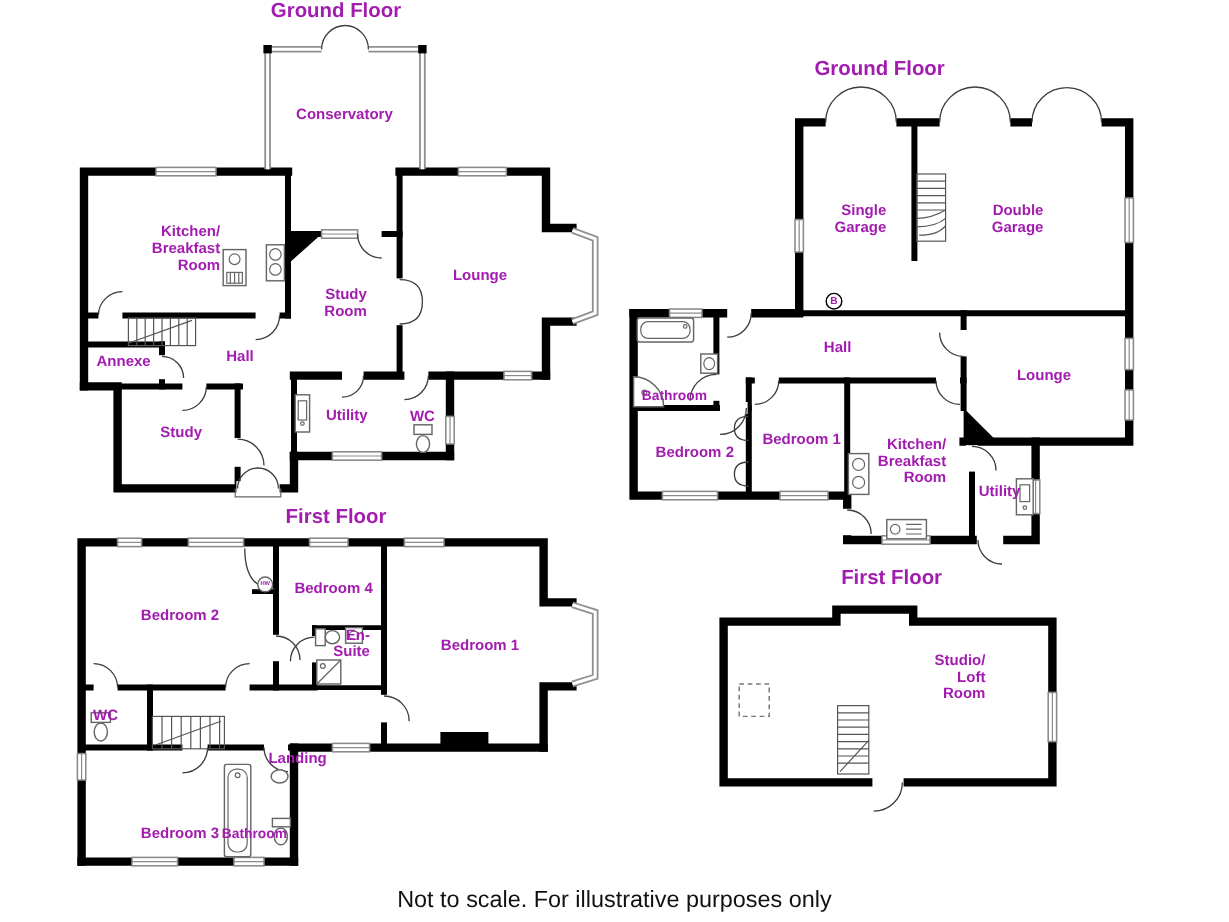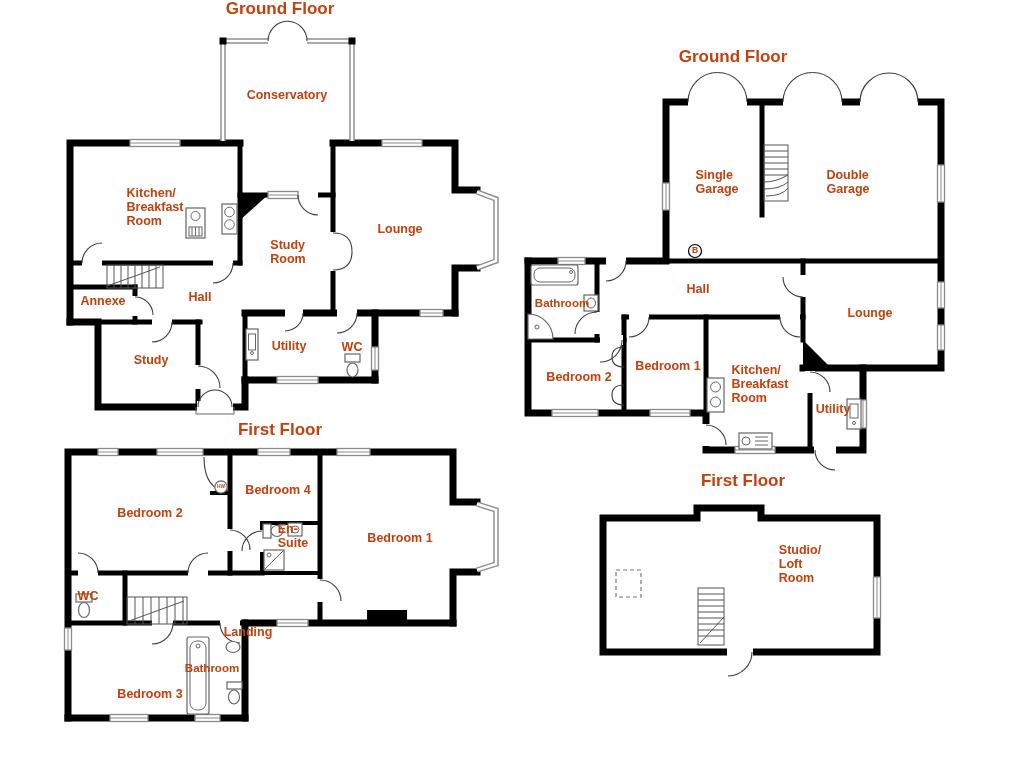--- a/index.html
+++ b/index.html
@@ -1,24 +1,24 @@
 <!DOCTYPE html>
 <html><head>
 <meta charset="utf-8">
 <style>
   html,body{margin:0;padding:0;background:#fff;}
   .stage{position:relative;width:1024px;height:768px;background:#fff;overflow:hidden;
          font-family:"Liberation Sans",sans-serif;}
   .stage svg{position:absolute;left:0;top:0;}
   .lbl{position:absolute;transform:translate(-50%,-50%);font-family:"Liberation Sans",sans-serif;
-       font-weight:bold;font-size:12.5px;color:#c2410c;text-align:left;line-height:1.12;
+       font-weight:bold;font-size:12.5px;color:#a21caf;text-align:right;line-height:1.12;
        white-space:pre-line;}
   .t-main{font-size:17px;}
   .t-annexe{font-size:19px;}
-  .small{font-size:11.5px;}
+  .small{font-size:11.5px;margin-top:28px;}
   .tiny{font-size:4.8px;}
   .bmark{font-size:8.5px;}
   .footer{position:absolute;left:0;top:739px;width:1024px;text-align:center;
           font-family:"Liberation Sans",sans-serif;font-size:19.5px;font-weight:400;color:#111;}
 
   
   .w7{stroke:#000;stroke-width:7;fill:none;stroke-linecap:square;}
   .w5{stroke:#000;stroke-width:5;fill:none;stroke-linecap:square;}
   .w4{stroke:#000;stroke-width:4;fill:none;stroke-linecap:square;}
   .gap{fill:#fff;stroke:none;}
@@ -380,14 +380,15 @@
 <div class="lbl" style="left:760px;top:384px">Kitchen/
 Breakfast
 Room</div>
 <div class="lbl" style="left:833px;top:409px">Utility</div>
 <div class="lbl bmark" style="left:695px;top:251px">B</div>
 <div class="lbl t-main" style="left:743px;top:481px">First Floor</div>
 <div class="lbl" style="left:800px;top:564px">Studio/
 Loft
 Room</div>
 
+<div class="footer">Not to scale. For illustrative purposes only</div>
 
 </div>
 
 </body></html>

